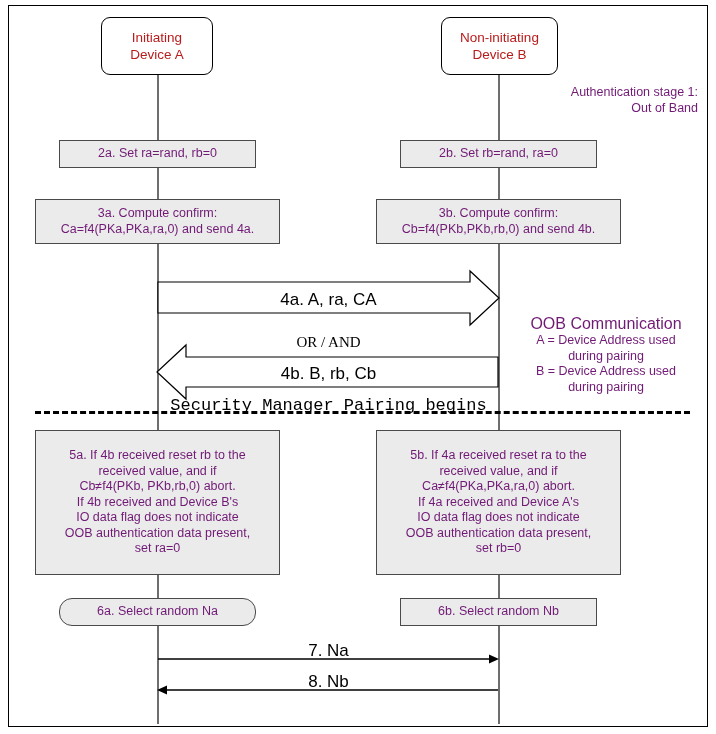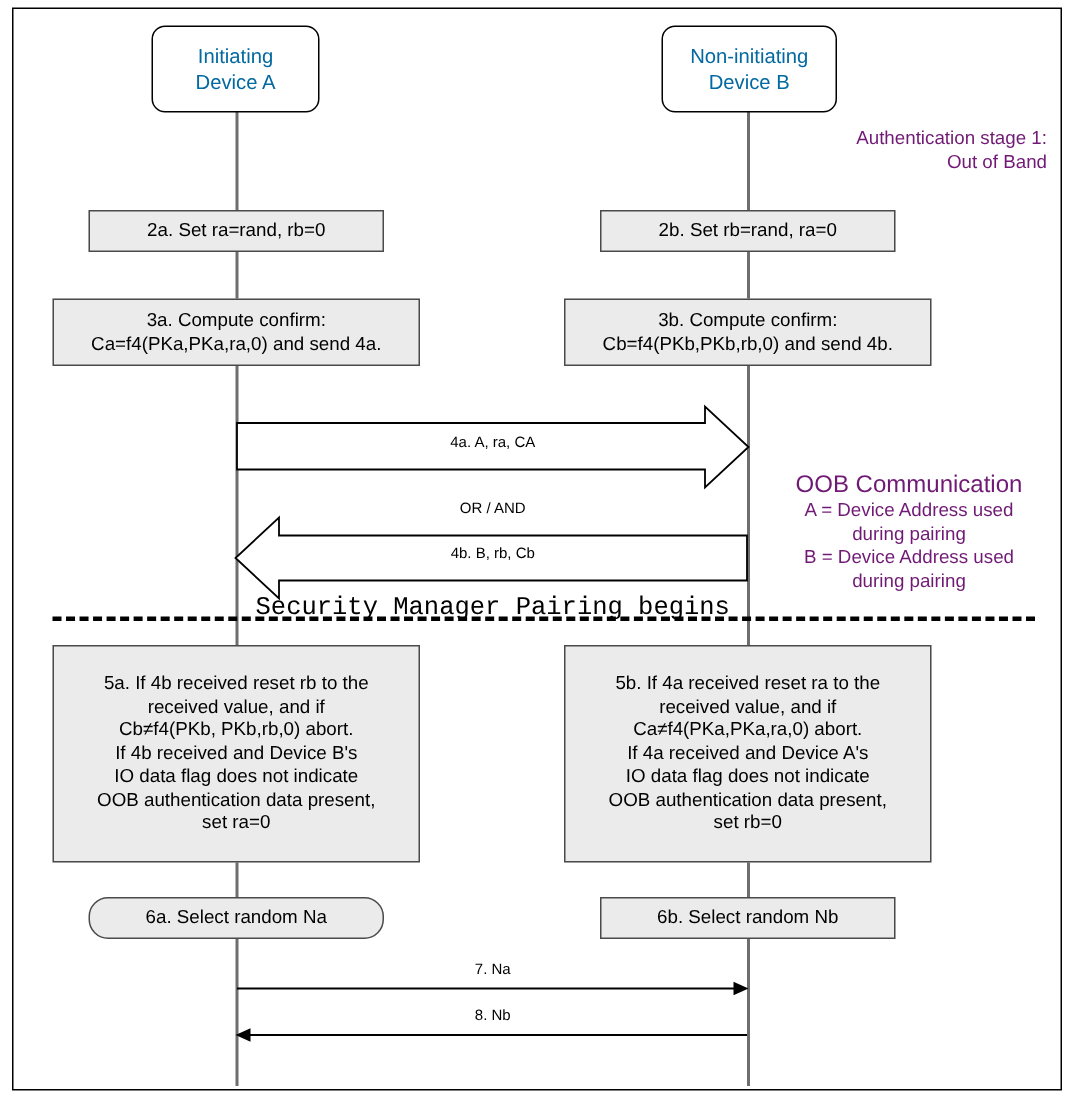--- a/index.html
+++ b/index.html
@@ -36,63 +36,63 @@
     border:1.5px solid #000;
     border-radius:9px;
     background:#fff;
     box-sizing:border-box;
     display:flex;
     flex-direction:column;
     align-items:center;
     justify-content:center;
     font-size:13.5px;
     line-height:17px;
-    color:#0369a1;
+    color:#b91c1c;
     text-align:center;
   }
 
   
   .pbox{
     position:absolute;
     border:1.2px solid #4a4a4a;
     background:#ebebeb;
     box-sizing:border-box;
     display:flex;
     flex-direction:column;
     align-items:center;
     justify-content:center;
     text-align:center;
     font-size:12.5px;
     line-height:15.5px;
-    color:#000000;
+    color:#701a75;
   }
   .pbox .ln{display:block;white-space:nowrap;}
 
   
   .ftext{
     position:absolute;
     font-size:12.5px;
     line-height:15.5px;
     color:#701a75;
     white-space:nowrap;
   }
   .ftext .ln{display:block;}
   .right-al{text-align:right;}
 
   .oobtitle{font-size:16px;line-height:19px;}
 
   
   .msglabel{
     position:absolute;
-    font-size:10px;
+    font-size:17px;
     color:#000;
     text-align:center;
     white-space:nowrap;
   }
-  .biglabel{font-size:10px;}
+  .biglabel{font-size:15px;font-family:Liberation Serif, serif;}
   .smalllabel{font-size:17px;font-family:Liberation Mono, monospace;}
 
   
   .dashsep{
     position:absolute;
     height:0;
     border-top:3px dashed #000;
   }
 
   svg.overlay{

